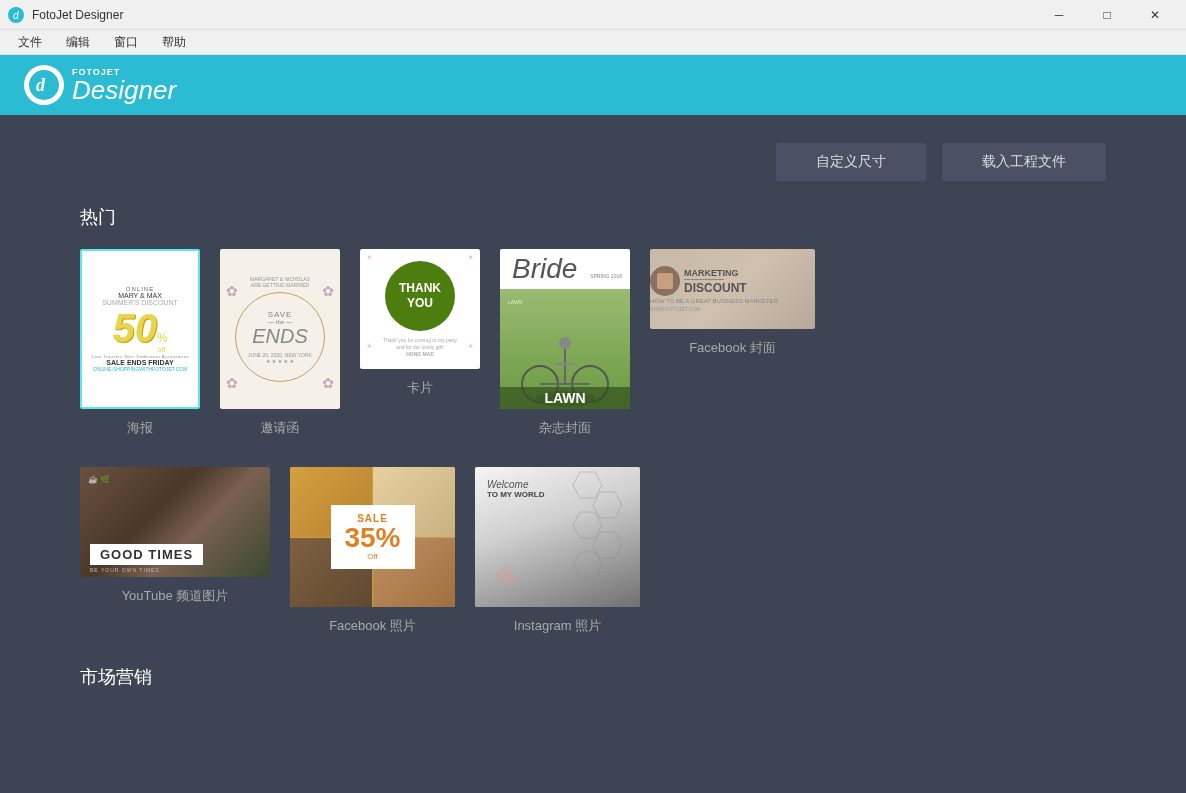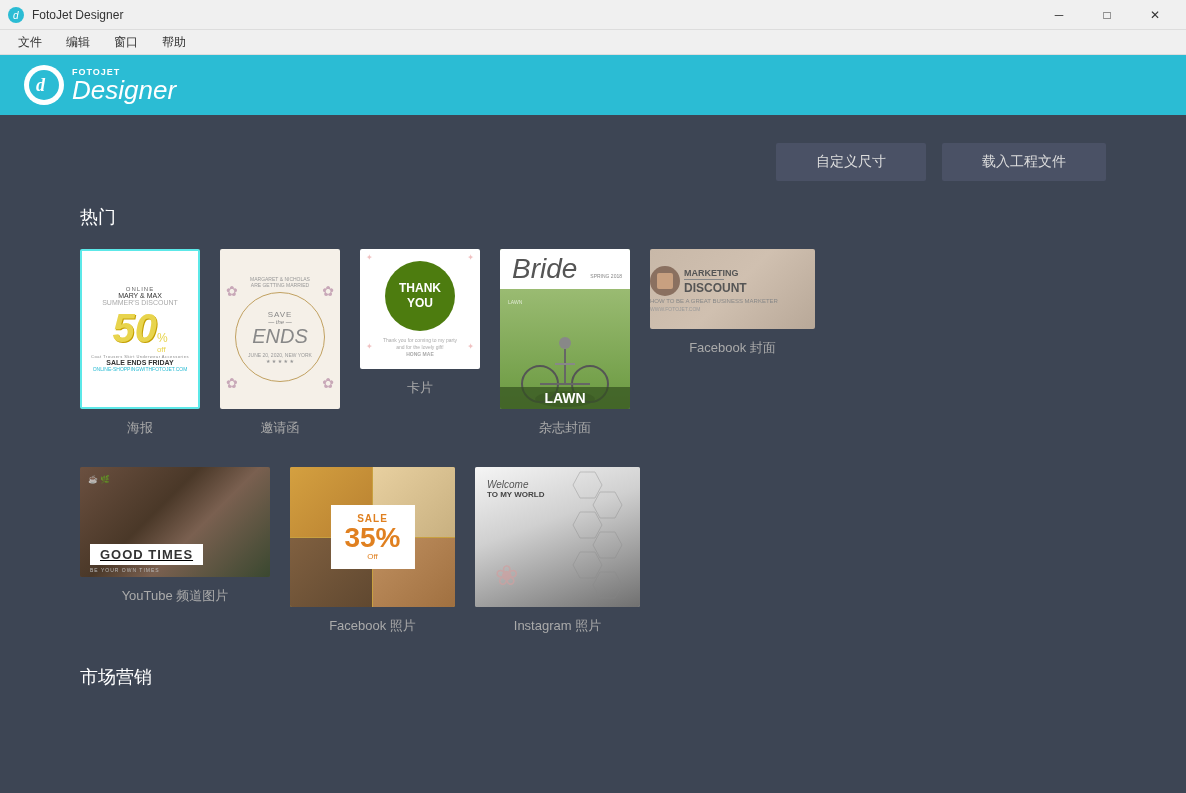--- a/index.html
+++ b/index.html
@@ -296,21 +296,20 @@
     .fb-seminar { font-size: 12px; color: #555; font-weight: bold; }
     .fb-sub { font-size: 6px; color: #888; }
 
     
     .yt-overlay {
       position: absolute;
       bottom: 12px;
       left: 10px;
       background: white;
       padding: 3px 10px;
-      text-decoration: underline;
     }
     .yt-text {
       font-size: 13px;
       font-weight: bold;
       color: #333;
       letter-spacing: 1px;
     }
 
     
     .market-section { margin-top: 10px; }

